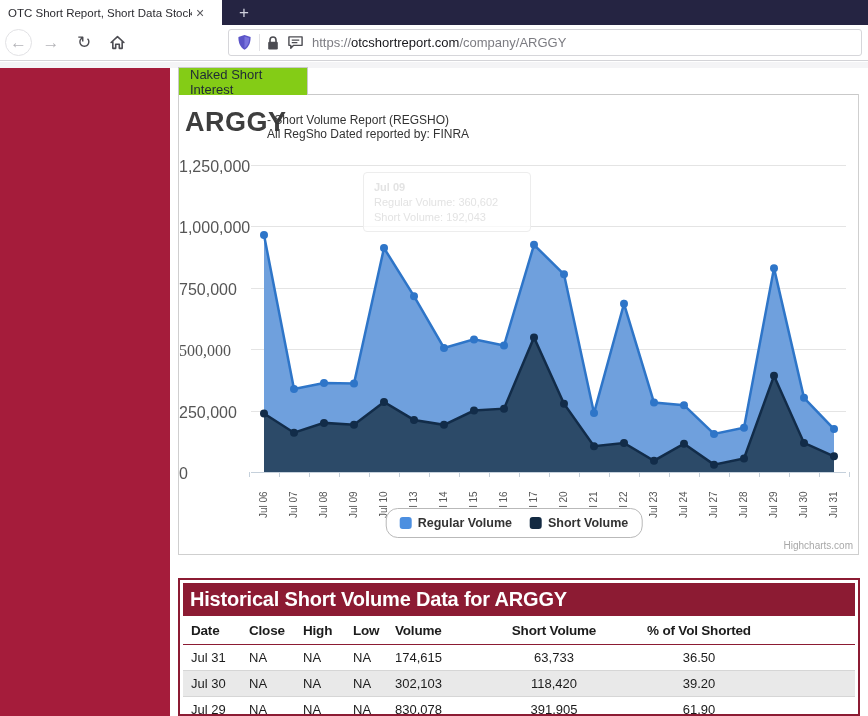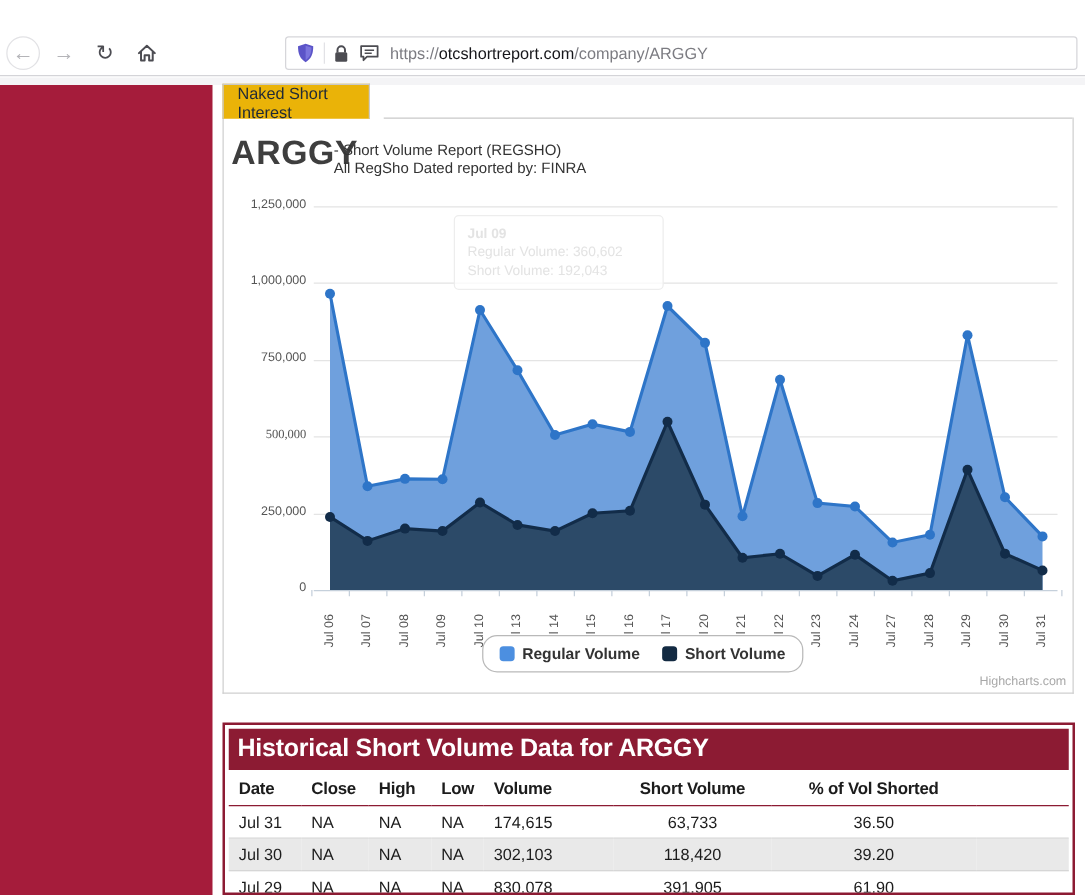--- a/index.html
+++ b/index.html
@@ -27,32 +27,32 @@
   .url-divider { width:1px; height:17px; background:#e2e2e6; margin:0 6px 0 7px; }
   .url-icon { display:flex; align-items:center; }
   .url-text { font-size:13px; margin-left:8px; white-space:nowrap; }
   .url-dim { color:#7c7c82; }
   .url-domain { color:#17171b; }
 
   
   .page-strip { position:absolute; left:0; top:62px; width:868px; height:6px; background:#f4f4f6; }
   .sidebar { position:absolute; left:0; top:68px; width:170px; height:648px; background:#A51C3B; }
 
-  .nsi-tab { position:absolute; left:178px; top:67px; width:118px; height:28px; background:#eab308;
+  .nsi-tab { position:absolute; left:178px; top:67px; width:130px; height:28px; background:#84cc16;
              border:1px solid #c9c9c9; border-bottom:none; z-index:3;
              font-size:13px; color:#1f2937; display:flex; align-items:center; padding-left:11px; }
   .nsi-line { position:absolute; left:307px; top:94px; width:551px; height:1px; background:#c9c9c9; z-index:2; }
 
   
   .chart-region { position:absolute; left:178px; top:94px; width:681px; height:461px;
                   border:1px solid #cfcfcf; border-top:none; background:#fff; }
   .chart-ticker { position:absolute; left:6px; top:13px; font-size:27px; font-weight:bold;
                   color:#3e3e3e; letter-spacing:0.5px; }
   .chart-subtitle { position:absolute; left:88px; top:19px; font-size:12px; color:#333; line-height:14px; }
-  .y-label { position:absolute; width:66px; text-align:right; font-size:10px; color:#555; }
+  .y-label { position:absolute; width:66px; text-align:left; font-size:16px; color:#555; }
   .gridline { position:absolute; left:72px; width:595px; height:1px; background:#e4e4e4; }
   .axis-line { position:absolute; left:72px; top:378px; width:595px; height:1px; background:#c5d0db; }
   .x-tick { position:absolute; top:378px; width:1px; height:5px; background:#c5d0db; }
   .x-label { position:absolute; top:384px; writing-mode:vertical-rl; transform:rotate(180deg);
              font-size:10px; color:#555; white-space:nowrap; height:40px; line-height:13px; }
   .plot-svg { position:absolute; left:70px; top:63px; }
   .ghost-tooltip { position:absolute; left:184px; top:78px; width:168px; height:60px;
                    border:1px solid #ededed; border-radius:4px; background:rgba(255,255,255,0.75);
                    padding:7px 10px; font-size:11px; color:#e3e3e3; line-height:15px; z-index:4; }
   .ghost-title { font-weight:bold; }
@@ -81,20 +81,27 @@
   table.data th:nth-child(5), table.data td:nth-child(5){ width:104px; }
   table.data th:nth-child(6), table.data td:nth-child(6){ width:126px; text-align:center; }
   table.data th:nth-child(7), table.data td:nth-child(7){ width:164px; text-align:center; }
   table.data tr.alt td { background:#E9E9E9; }
 </style>
 </head>
 <body>
 
 <div id="root">
 
+  <div class="tabbar">
+    <div class="tab">
+      <span class="tab-title">OTC Short Report, Short Data Stock</span>
+      <span class="tab-close">×</span>
+    </div>
+    <div class="newtab">+</div>
+  </div>
 
   <div class="toolbar">
     <div class="nav-btn btn-back">←</div>
     <div class="nav-btn btn-fwd">→</div>
     <div class="nav-btn btn-refresh">↻</div>
     <div class="nav-btn btn-home">
       <svg width="17" height="17" viewBox="0 0 16 16">
           <path d="M2 8 L8 2.5 L14 8 M3.6 7 V13.5 H6.3 V9.6 H9.7 V13.5 H12.4 V7" fill="none" stroke="#4c4c52" stroke-width="1.5" stroke-linecap="round" stroke-linejoin="round"></path>
         </svg>
     </div>

